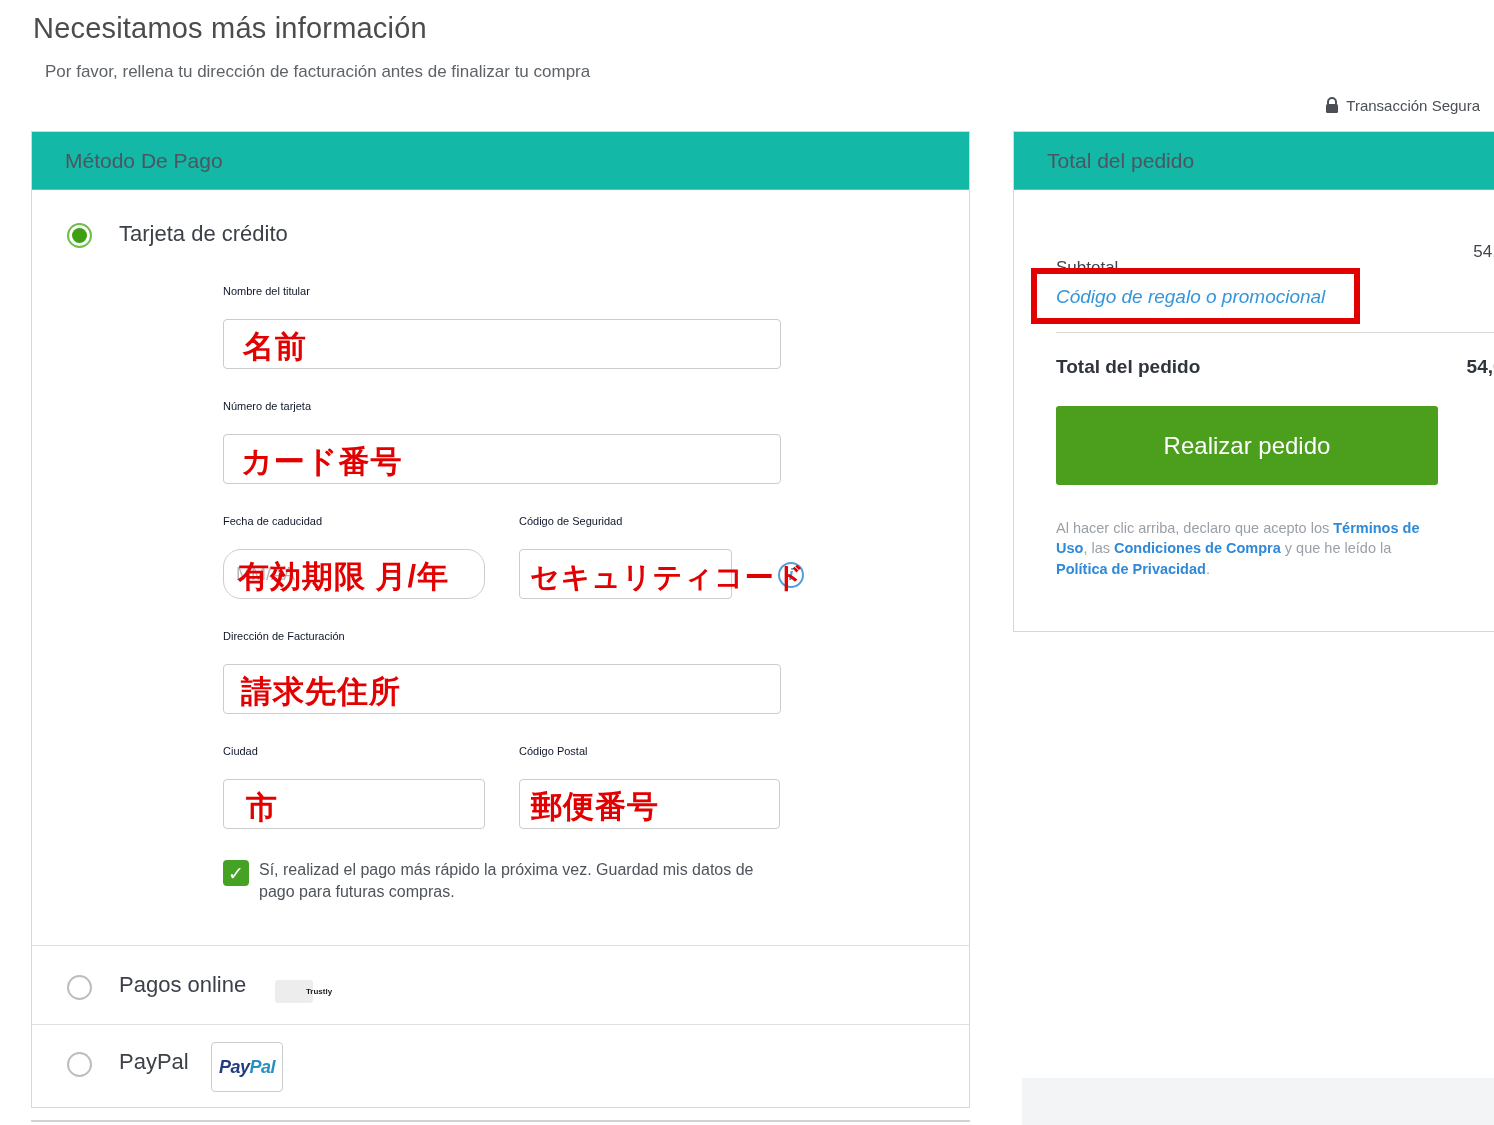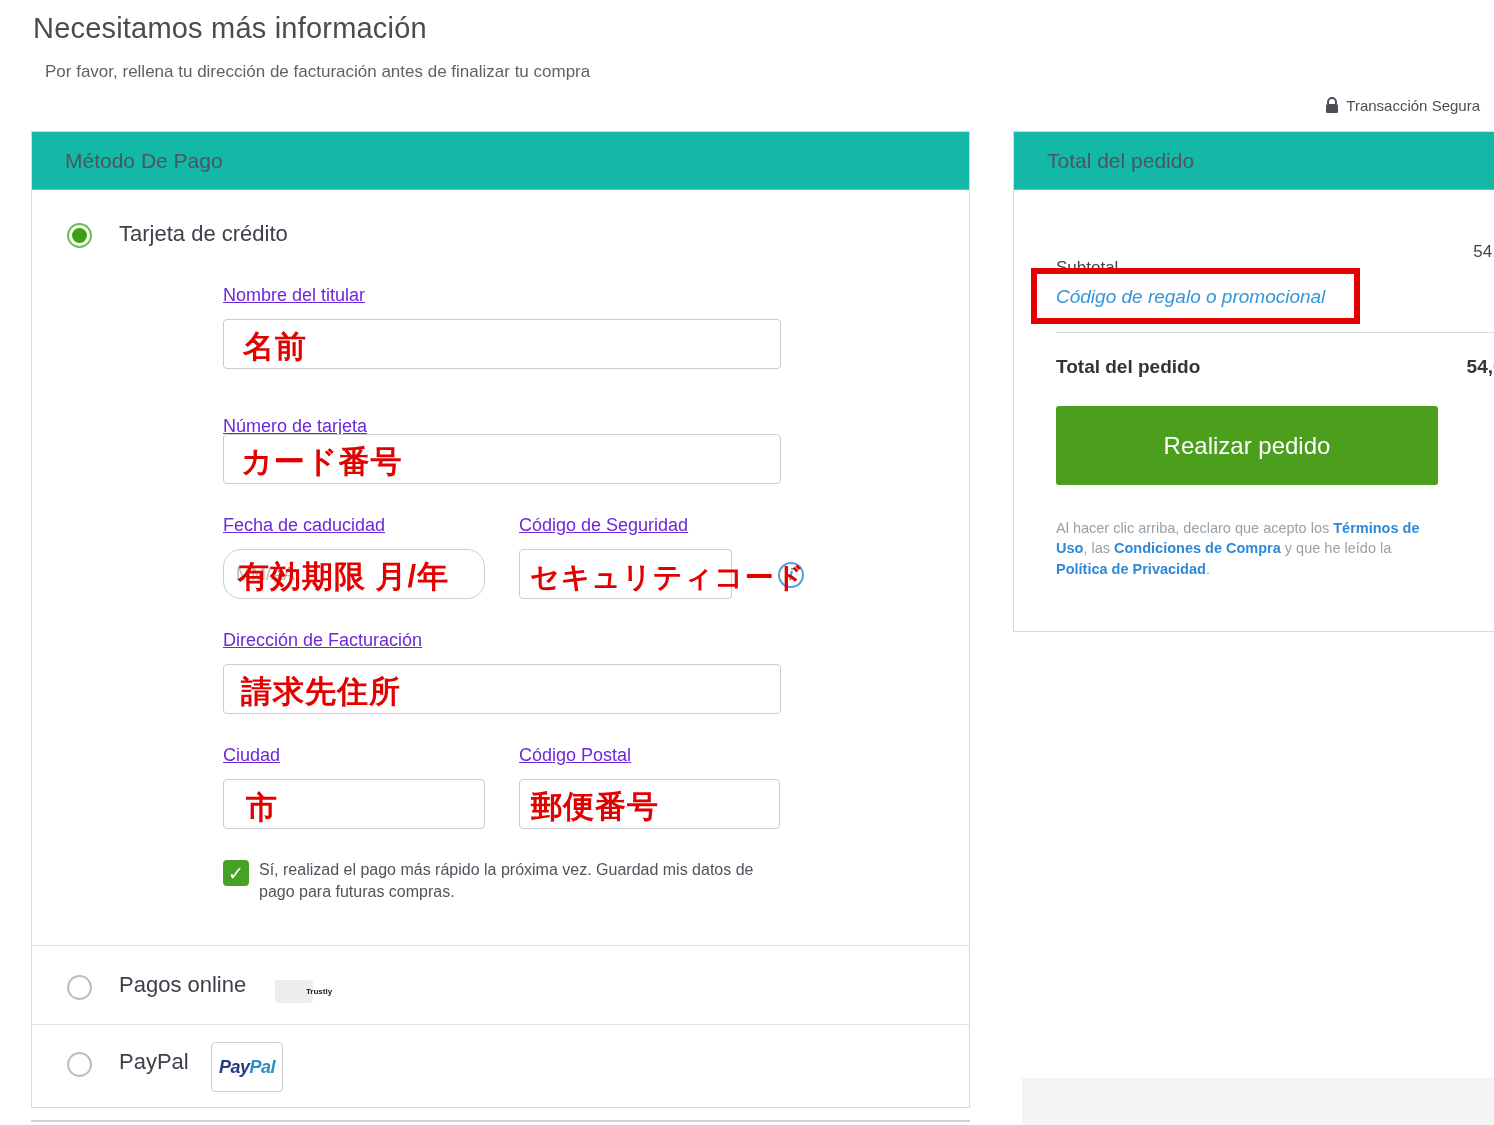--- a/index.html
+++ b/index.html
@@ -33,21 +33,21 @@
     background: #3ca013; }
   .method-label { position: absolute; font-size: 22px; color: #3c4048; }
 
   .checkbox { position: absolute; width: 26px; height: 26px; border-radius: 4px;
     background: #46a224; color: #fff; font-size: 19px; font-weight: 700;
     display: flex; align-items: center; justify-content: center; }
   .checkbox-text { position: absolute; font-size: 16px; color: #4f545c;
     line-height: 1.35; }
 
   
-  .field-label { position: absolute; font-size: 18px; color: #6d28d9; text-decoration: underline; }
+  .field-label { position: absolute; font-size: 11px; color: #0f172a; }
   .text-input { position: absolute; height: 50px; border: 1px solid #cccccc;
     border-radius: 4px; background: #fff; font-size: 18px; color: #333;
     padding: 0 12px; outline: none; font-family: inherit; }
   .text-input::placeholder { color: #b7b7b7; }
 
   .info-icon { position: absolute; width: 26px; height: 26px; border-radius: 50%;
     border: 2px solid #4da0dd; color: #4da0dd; font-size: 16px; font-weight: 700;
     font-style: italic; display: flex; align-items: center; justify-content: center; }
 
   .section-divider { position: absolute; left: 0; right: 0; height: 0;
@@ -114,21 +114,21 @@
     <div class="panel-header">Método De Pago</div>
 
     <span class="radio selected" style="left:35px; top:91px;">
       <span class="radio-dot"></span>
     </span>
     <span class="method-label" style="left:87px; top:89px;">Tarjeta de crédito</span>
 
     <label class="field-label" style="left:191px; top:153px;">Nombre del titular</label>
     <input class="text-input" style="left: 191px; top: 187px; width: 558px;" type="text">
 
-    <label class="field-label" style="left:191px; top:268px;margin-top:16px;">Número de tarjeta</label>
+    <label class="field-label" style="left:191px; top:268px;">Número de tarjeta</label>
     <input class="text-input" style="left: 191px; top: 302px; width: 558px;" type="text">
 
     <label class="field-label" style="left:191px; top:383px;">Fecha de caducidad</label>
     <input class="text-input" style="left: 191px; top: 417px; width: 262px; border-radius: 18px;" type="text" placeholder="MM/AA">
 
     <label class="field-label" style="left:487px; top:383px;">Código de Seguridad</label>
     <input class="text-input" style="left: 487px; top: 417px; width: 213px;" type="text">
     <span class="info-icon" style="left:746px; top:430px;">i</span>
 
     <label class="field-label" style="left:191px; top:498px;">Dirección de Facturación</label>

